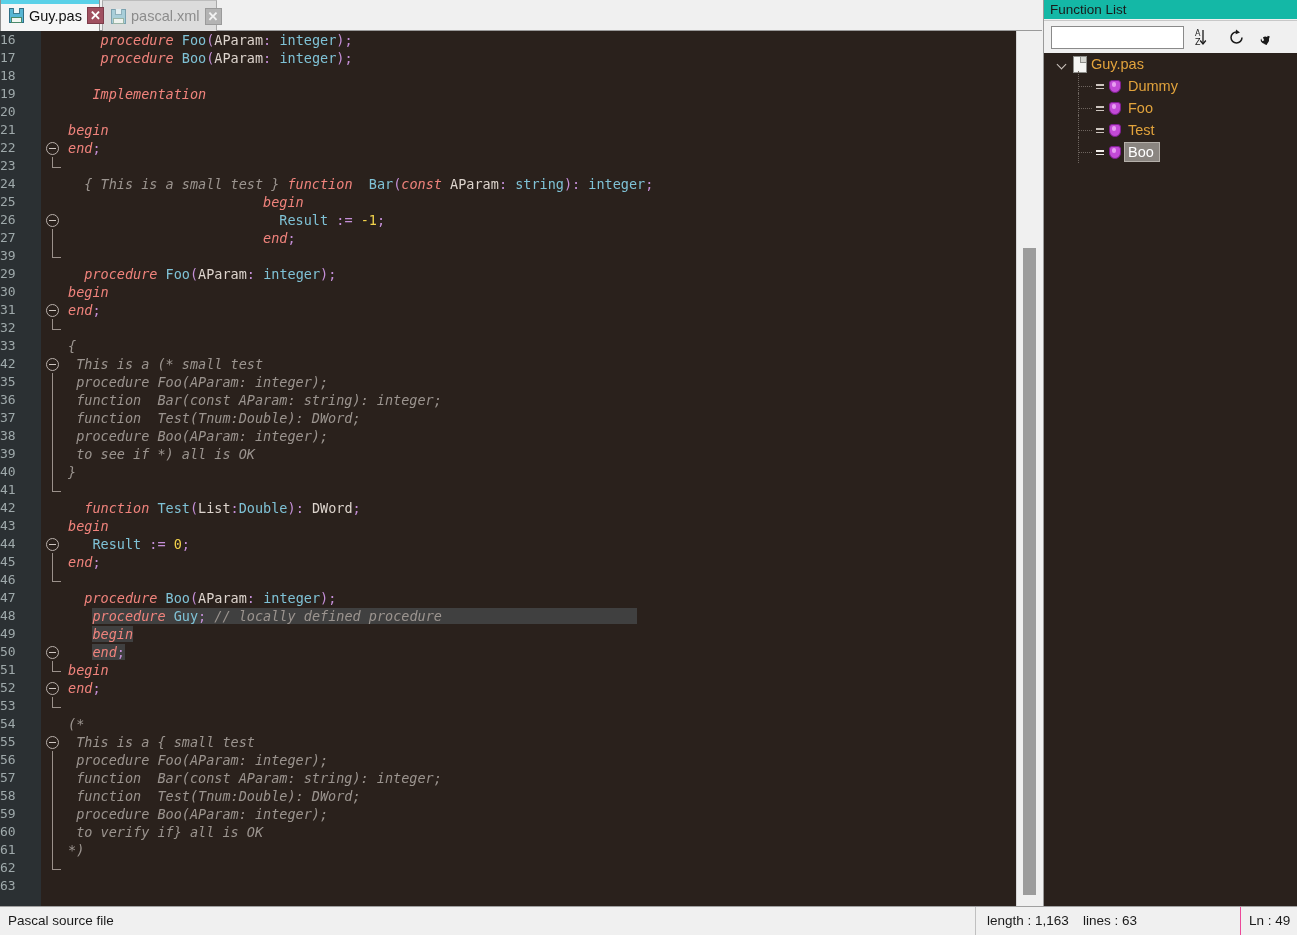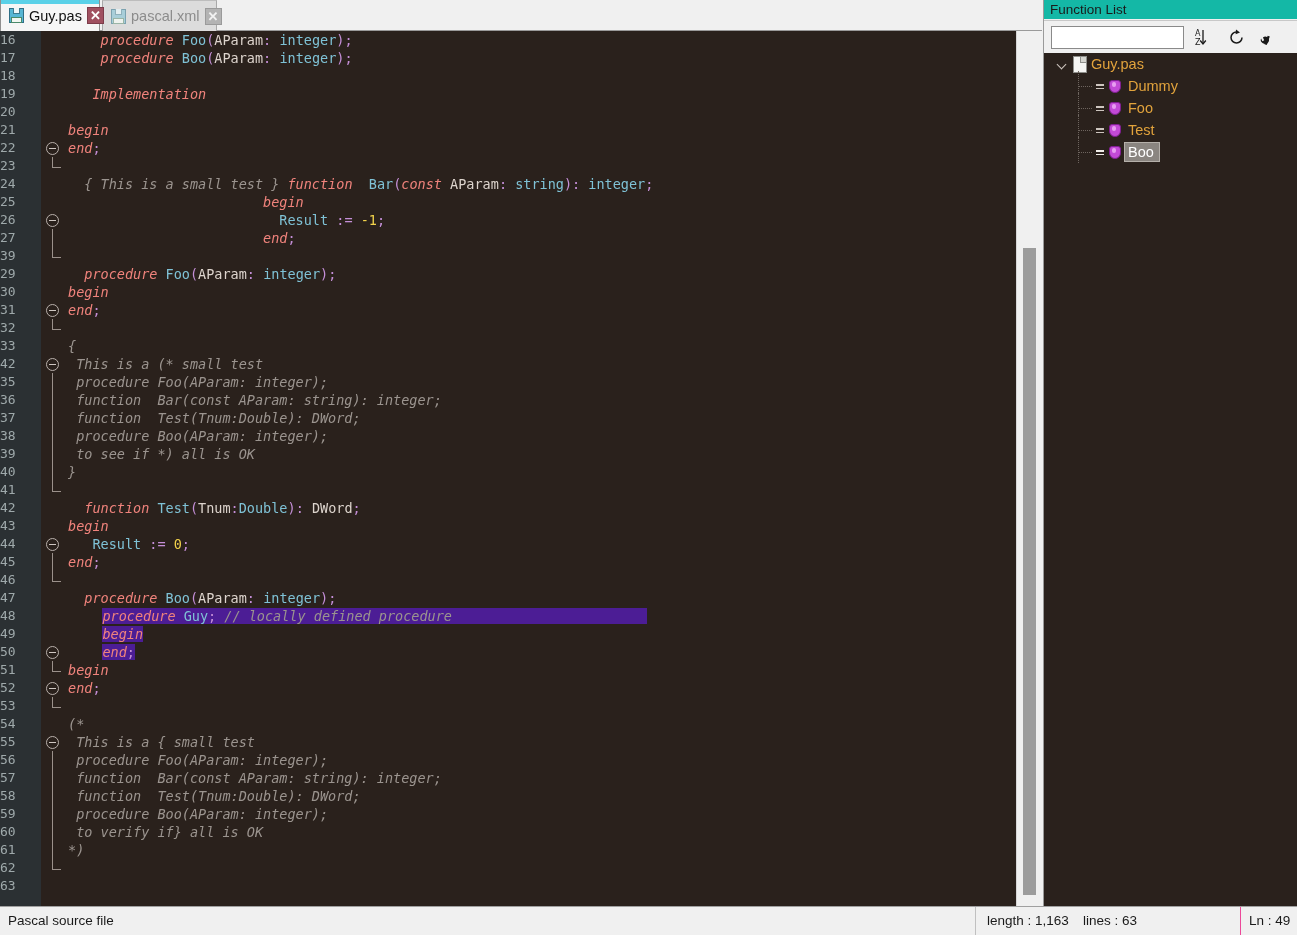--- a/index.html
+++ b/index.html
@@ -129,21 +129,21 @@
     white-space: pre;
     font-family: "DejaVu Sans Mono", monospace;
     color: #d8cfc8;
   }
   .kw { color: #f0837c; font-style: italic; }
   .id { color: #7fc2d6; }
   .op { color: #c58fd8; }
   .num { color: #f2d24b; }
   .cmt { color: #9b948f; font-style: italic; }
   .plain { color: #ddd4cd; }
-  .sel { background: #4c1d95; margin-left: 10px; }
+  .sel { background: #404040; }
 
   
   #vscroll {
     position: absolute; right: 0; top: 0; width: 26px; height: 875px;
     background: #f0f0f0;
     border-left: 1px solid #d6d6d6;
   }
   #vthumb {
     position: absolute; left: 6px; top: 217px; width: 13px; height: 647px;
     background: #9c9c9c;
@@ -481,21 +481,21 @@
         <div class="code-line">&nbsp;</div>
         <div class="code-line"><span class="cmt">{</span></div>
         <div class="code-line"><span class="cmt"> This is a (* small test</span></div>
         <div class="code-line"><span class="cmt"> procedure Foo(AParam: integer);</span></div>
         <div class="code-line"><span class="cmt"> function  Bar(const AParam: string): integer;</span></div>
         <div class="code-line"><span class="cmt"> function  Test(Tnum:Double): DWord;</span></div>
         <div class="code-line"><span class="cmt"> procedure Boo(AParam: integer);</span></div>
         <div class="code-line"><span class="cmt"> to see if *) all is OK</span></div>
         <div class="code-line"><span class="cmt">}</span></div>
         <div class="code-line">&nbsp;</div>
-        <div class="code-line"><span class="plain">  </span><span class="kw">function </span><span class="id">Test</span><span class="op">(</span><span class="plain">Tnum</span><span class="op">:</span><span class="id">Double</span><span class="op">):</span><span class="plain"> </span><span class="plain">DWord</span><span class="op">;</span></div>
+        <div class="code-line"><span class="plain">  </span><span class="kw">function </span><span class="id">Test</span><span class="op">(</span><span class="plain">List</span><span class="op">:</span><span class="id">Double</span><span class="op">):</span><span class="plain"> </span><span class="plain">DWord</span><span class="op">;</span></div>
         <div class="code-line"><span class="kw">begin</span></div>
         <div class="code-line"><span class="plain">   </span><span class="id">Result</span><span class="plain"> </span><span class="op">:=</span><span class="plain"> </span><span class="num">0</span><span class="op">;</span></div>
         <div class="code-line"><span class="kw">end</span><span class="op">;</span></div>
         <div class="code-line">&nbsp;</div>
         <div class="code-line"><span class="plain">  </span><span class="kw">procedure </span><span class="id">Boo</span><span class="op">(</span><span class="plain">AParam</span><span class="op">:</span><span class="plain"> </span><span class="id">integer</span><span class="op">);</span></div>
         <div class="code-line"><span class="plain">   </span><span class="sel"><span class="kw">procedure </span><span class="id">Guy</span><span class="op">;</span><span class="plain"> </span><span class="cmt">// locally defined procedure</span><span>                        </span></span></div>
         <div class="code-line"><span class="plain">   </span><span class="sel"><span class="kw">begin</span></span></div>
         <div class="code-line"><span class="plain">   </span><span class="sel"><span class="kw">end</span><span class="op">;</span></span></div>
         <div class="code-line"><span class="kw">begin</span></div>
         <div class="code-line"><span class="kw">end</span><span class="op">;</span></div>

